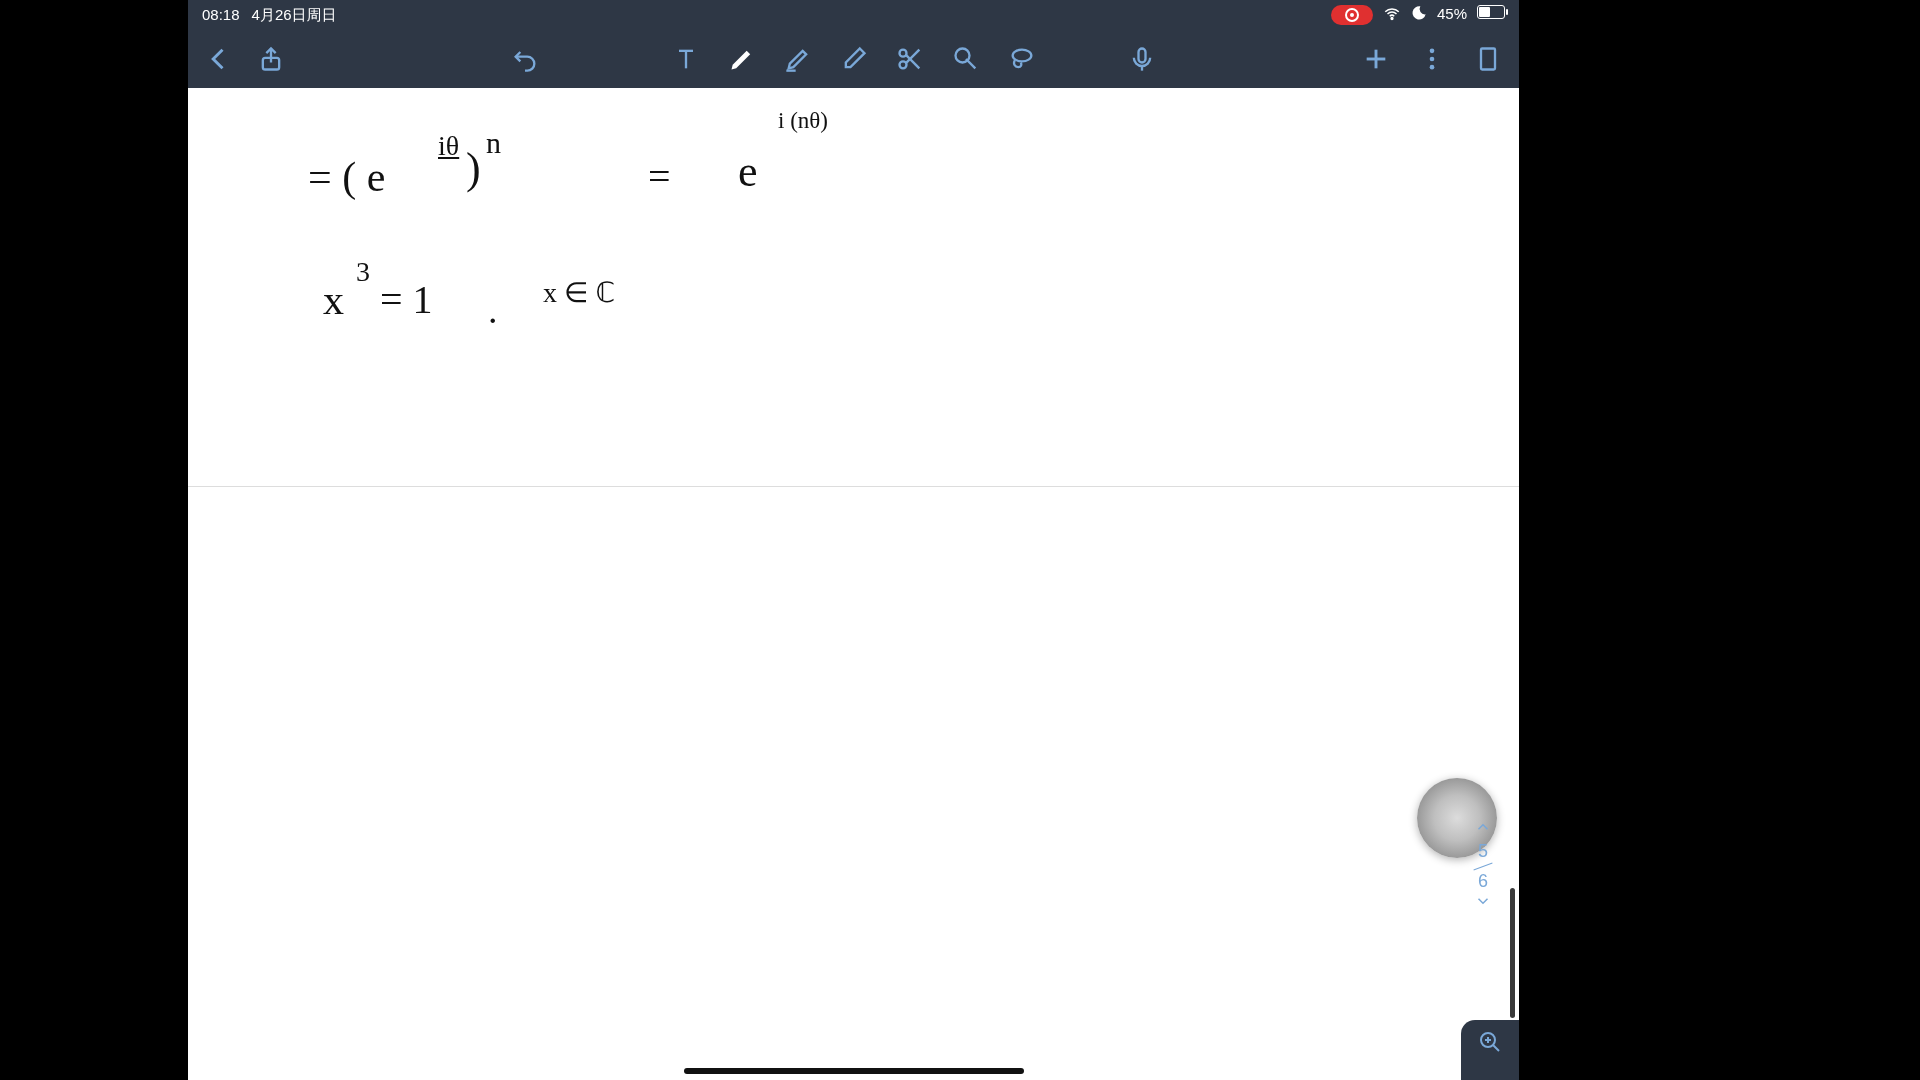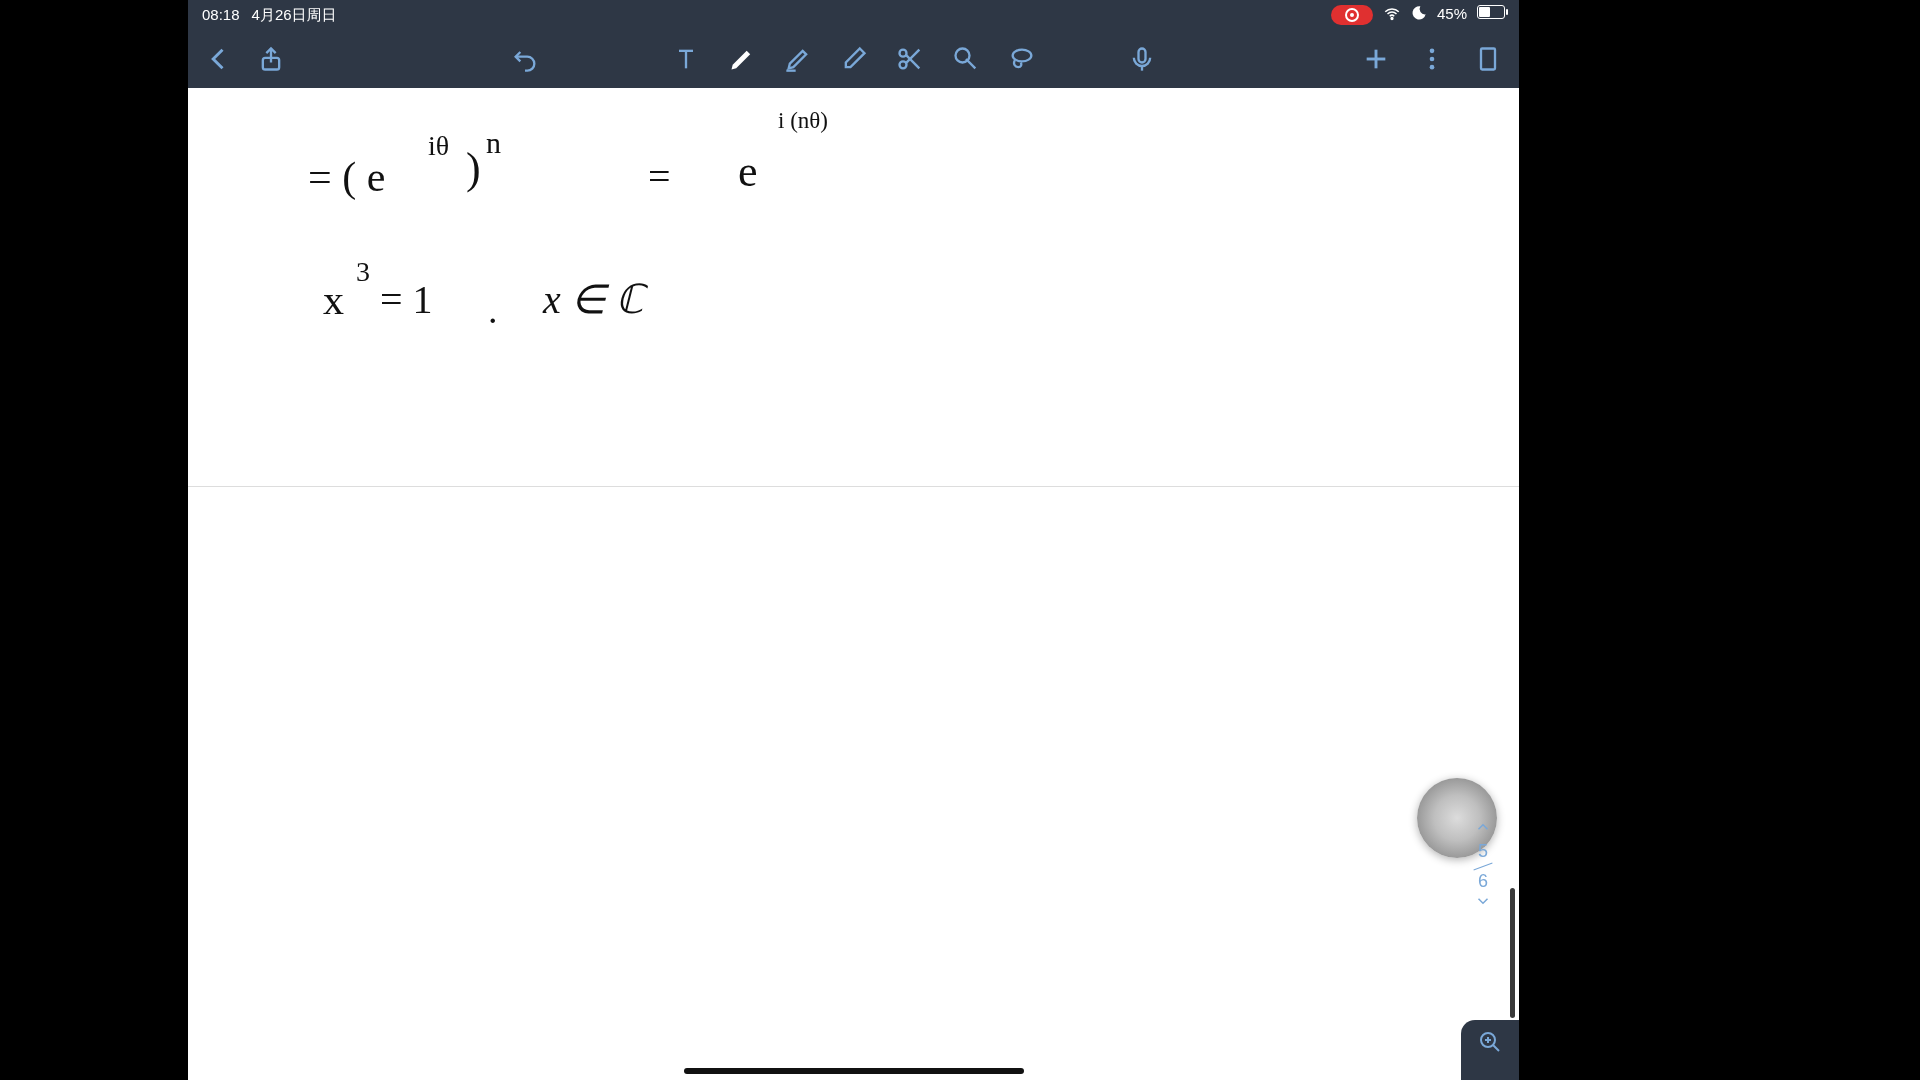--- a/index.html
+++ b/index.html
@@ -173,32 +173,32 @@
             <rect x="6" y="3" width="12" height="18" rx="1"></rect>
           </svg>
       </div>
     </div>
   </div>
 
   <div class="canvas">
     <div class="pageline"></div>
 
     <span class="hw" style="left:120px; top:65px; font-size:42px;">= ( e</span>
-    <span class="hw" style="left:240px; top:42px; font-size:28px;">iθ</span>
+    <span class="hw" style="left:250px; top:42px; font-size:28px;text-decoration:underline;">iθ</span>
     <span class="hw" style="left:278px; top:55px; font-size:44px;">)</span>
     <span class="hw" style="left:298px; top:38px; font-size:30px;">n</span>
     <span class="hw" style="left:460px; top:65px; font-size:40px;">=</span>
     <span class="hw" style="left:550px; top:58px; font-size:44px;">e</span>
     <span class="hw" style="left:590px; top:20px; font-size:23px;">i (nθ)</span>
 
     <span class="hw" style="left:135px; top:188px; font-size:42px;">x</span>
     <span class="hw" style="left:168px; top:168px; font-size:28px;">3</span>
     <span class="hw" style="left:192px; top:188px; font-size:40px;">= 1</span>
     <span class="hw" style="left:300px; top:200px; font-size:38px;">.</span>
-    <span class="hw" style="left:355px; top:188px; font-size:40px;font-style:italic;">x ∈ ℂ</span>
+    <span class="hw" style="left:355px; top:188px; font-size:28px;">x ∈ ℂ</span>
 
     <div class="assistive"></div>
 
     <div class="pager">
       <svg viewBox="0 0 24 24" fill="none" stroke="currentColor" stroke-width="2">
           <polyline points="6 15 12 9 18 15"></polyline>
         </svg>
       <div>5</div>
       <div class="sep"></div>
       <div>6</div>

